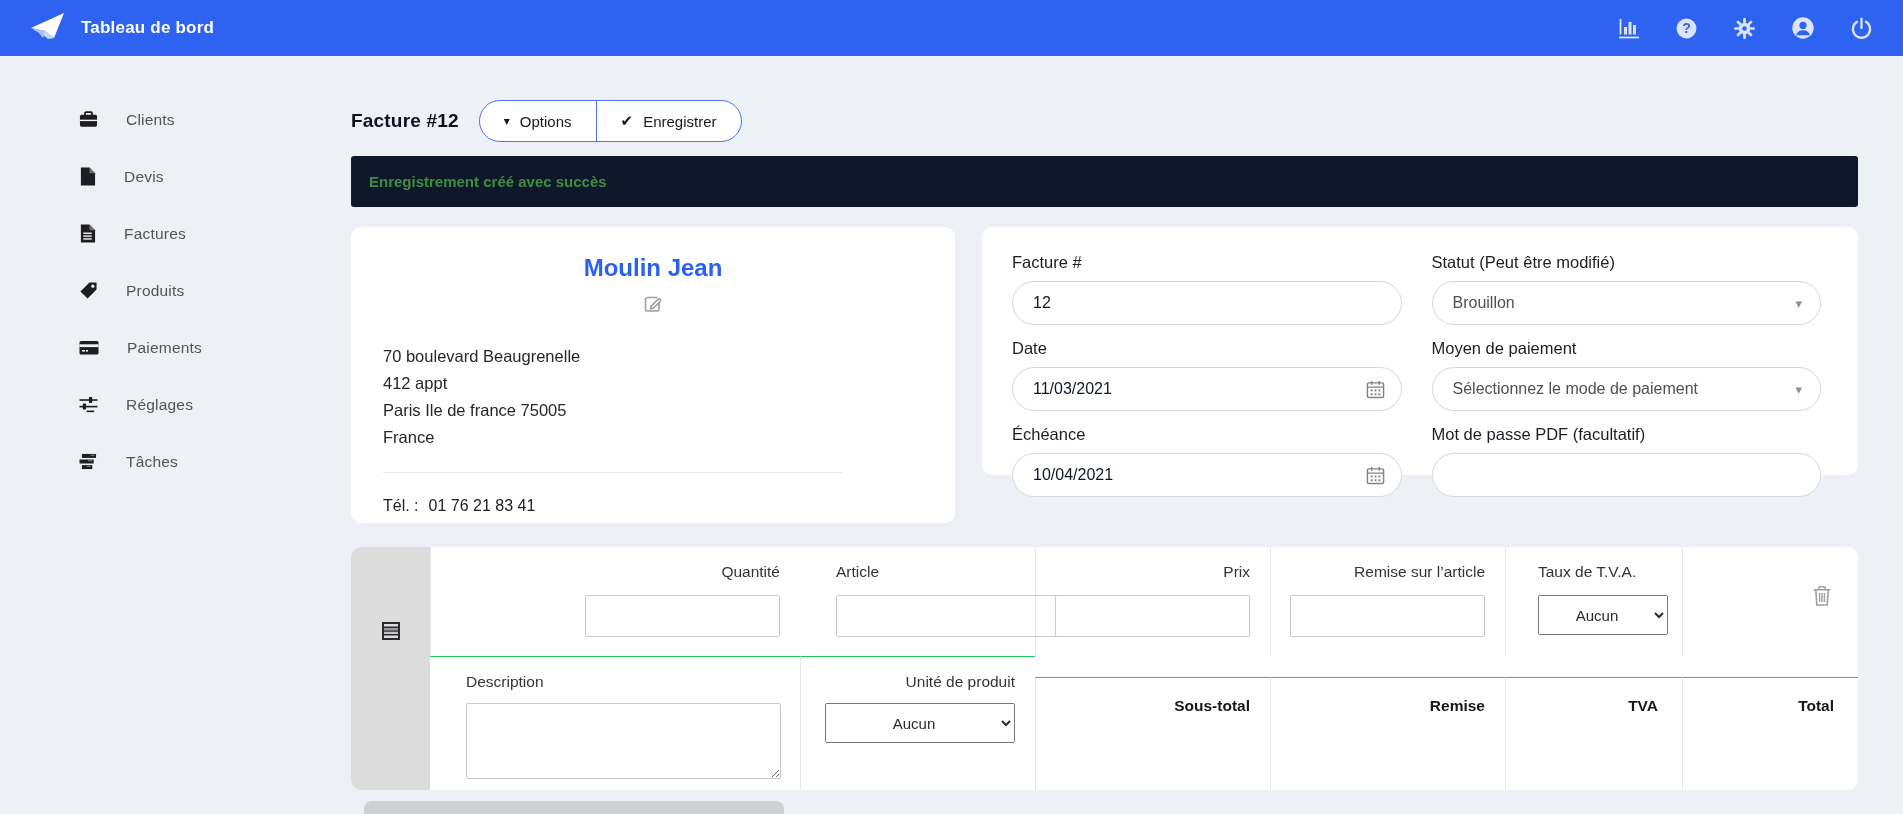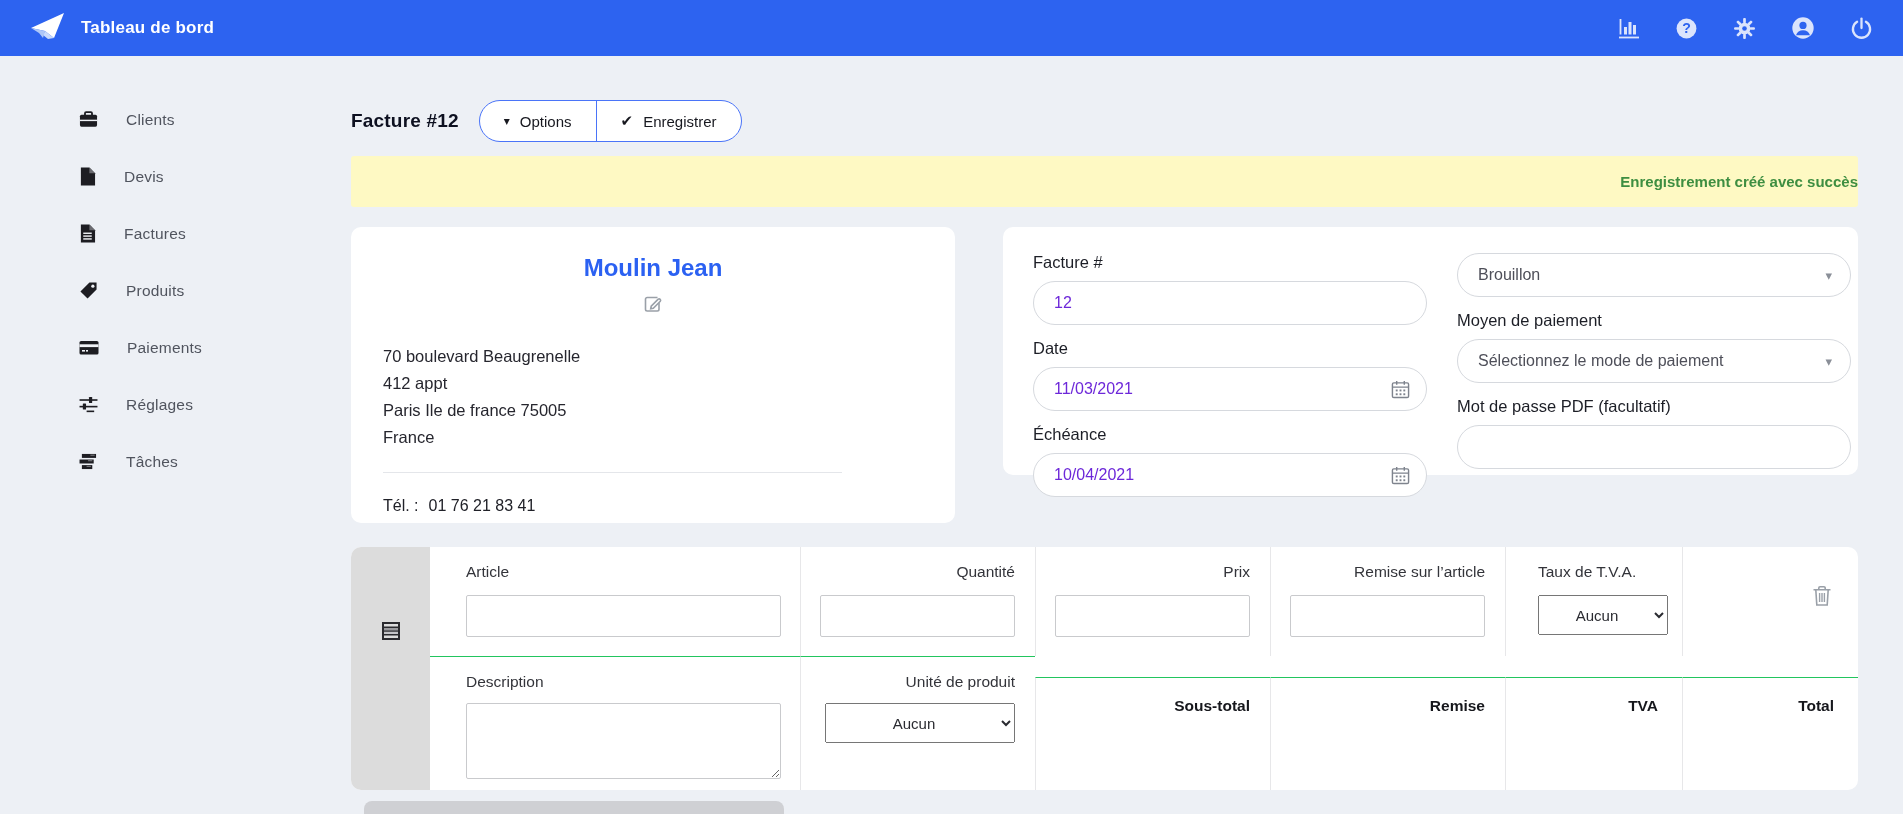--- a/index.html
+++ b/index.html
@@ -37,48 +37,48 @@
     background:#fff; overflow:hidden;
   }
   .btn { display:flex; align-items:center; gap:10px; padding:0 24px; font-size:15px;
          color:#17181f; background:transparent; border:none; cursor:pointer;
          font-family:inherit; }
   .btn + .btn { border-left:1px solid #4a74f8; }
   .caret { font-size:12px; color:#17181f; }
   .checkmark { font-size:15px; color:#17181f; }
 
   .alert {
-    margin-top:13px; height:51px; background:#fef9c3; border-radius:3px;
+    margin-top:13px; height:51px; background:#0f172a; border-radius:3px;
     display:flex; align-items:center; padding-left:18px;
-    color:#3e8e41; font-weight:700; font-size:15px;justify-content:flex-end;
+    color:#3e8e41; font-weight:700; font-size:15px;
   }
 
   
   .cards { margin-top:20px; display:flex; gap:27px; }
   .card { background:#fff; border-radius:10px; }
   .client-card { width:604px; height:296px; padding:27px 32px; }
   .client-name-row { display:flex; align-items:center; gap:12px;flex-direction:column; }
   .client-name { font-size:24px; font-weight:600; color:#2b61f2; }
   .client-address { margin-top:25px; font-size:16.5px; color:#26262e; line-height:27px; }
   .client-divider { margin-top:21px; border:none; border-top:1px solid #e4e6ea; width:85%; margin-left:0; }
   .client-phone { margin-top:24px; font-size:16px; color:#202128; }
   .client-phone .val { margin-left:10px; }
 
-  .invoice-card { flex:1; height:248px; padding:26px 7px 0 30px; display:flex; gap:30px;margin-left:21px; }
+  .invoice-card { flex:1; height:248px; padding:26px 37px 0 30px; display:flex; gap:30px; }
   .form-col { flex:1; }
   .field { margin-bottom:14px; }
   .field-label { display:block; font-size:16.5px; color:#1c1e26; margin-bottom:9px; }
   .pill {
     width:100%; height:44px; border:1px solid #d6d9de; border-radius:22px; background:#fff;
     display:flex; align-items:center; justify-content:space-between;
     padding:0 18px 0 20px; font-size:16px; color:#4e4f59;
   }
   input.pill-input {
     width:100%; height:44px; border:1px solid #d6d9de; border-radius:22px; background:#fff;
-    padding:0 20px; font-size:16px; color:#6d28d9; font-family:inherit; outline:none;
+    padding:0 20px; font-size:16px; color:#0f172a; font-family:inherit; outline:none;
   }
   .pill-date { position:relative; }
   .pill-date input { padding-right:46px; }
   .pill-date svg { position:absolute; right:17px; top:13px; }
   .select-caret { color:#8a8f98; font-size:13px; }
 
   
   .items-table {
     margin-top:24px; height:243px; background:#fff; border-radius:10px; overflow:hidden;
     display:grid;
@@ -347,20 +347,21 @@
                 <rect x="5" y="14" width="2" height="2"></rect>
                   <rect x="9" y="14" width="2" height="2"></rect>
                   <rect x="13" y="14" width="2" height="2"></rect>
               </g>
             </svg>
           </div>
         </div>
       </div>
       <div class="form-col">
         <div class="field">
+          <label class="field-label">Statut (Peut être modifié)</label>
           <div class="pill">
             <span>Brouillon</span>
             <span class="select-caret">▾</span>
           </div>
         </div>
         <div class="field">
           <label class="field-label">Moyen de paiement</label>
           <div class="pill">
             <span>Sélectionnez le mode de paiement</span>
             <span class="select-caret">▾</span>
@@ -377,27 +378,27 @@
   <section class="items-table">
     <div class="drag-cell">
       <svg width="24" height="24" viewBox="0 0 24 24">
         <rect x="4" y="4" width="16" height="16" fill="none" stroke="#2a2a2e" stroke-width="2"></rect>
         <path d="M4 8.2h16 M4 12h16 M4 15.8h16" stroke="#2a2a2e" stroke-width="1.6"></path>
         <rect x="5" y="9" width="14" height="2.2" fill="#9a9a9e"></rect>
         <rect x="5" y="13" width="14" height="2" fill="#c4c4c8"></rect>
       </svg>
     </div>
 
+    <div class="cell ar bl">
+      <div class="cell-label">Quantité</div>
+      <input type="text" class="w-num" style="">
+    </div>
     <div class="cell al">
       <div class="cell-label">Article</div>
       <input type="text" class="w-article" style="">
-    </div>
-    <div class="cell ar bl">
-      <div class="cell-label">Quantité</div>
-      <input type="text" class="w-num" style="">
     </div>
     <div class="cell ar bl">
       <div class="cell-label">Prix</div>
       <input type="text" class="w-num" style="">
     </div>
     <div class="cell ar bl">
       <div class="cell-label">Remise sur l’article</div>
       <input type="text" class="w-num" style="">
     </div>
     <div class="cell tax-cell bl">

